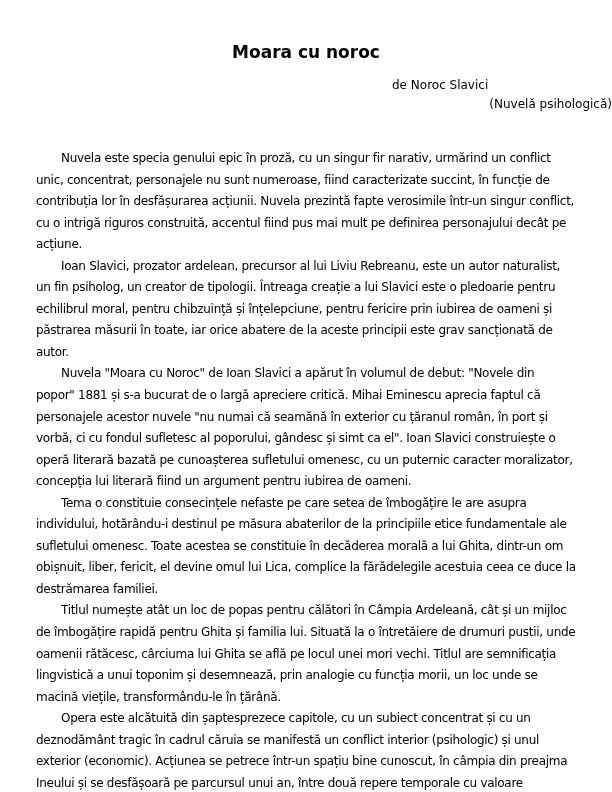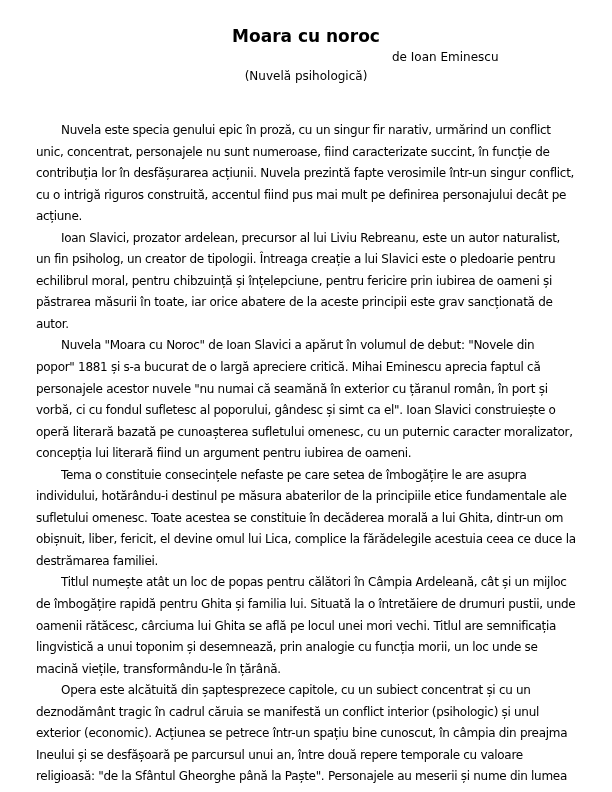--- a/index.html
+++ b/index.html
@@ -11,57 +11,57 @@
     position: relative;
     width: 612px;
     height: 792px;
     margin: 0 auto;
     background: #ffffff;
     color: #000000;
     font-family: "DejaVu Sans", "Liberation Sans", sans-serif;
     overflow: hidden;
   }
   .doc-title {
-    margin: 0;
+    margin: 16px;
     padding-top: 26px;
     text-align: center;
     font-size: 17px;
     font-weight: bold;
     line-height: 20px;
   }
   .doc-byline {
     margin-top: 4px;
     padding-left: 392px;
     font-size: 12px;
     line-height: 15px;
   }
   .doc-subtitle {
     margin-top: 4px;
-    text-align: center;
+    text-align: right;
     font-size: 12px;
     line-height: 15px;
   }
   .doc-body {
     margin: 36px 36px 0 36px;
     font-size: 12px;
     line-height: 21.55px;
     letter-spacing: -0.3px;
     text-align: left;
   }
   .doc-body p {
     margin: 0;
     text-indent: 25px;
   }
 </style>
 </head>
 <body>
 
 <div class="page">
   <h1 class="doc-title">Moara cu noroc</h1>
-  <div class="doc-byline">de Ioan Eminescu</div>
+  <div class="doc-byline">de Noroc Slavici</div>
   <div class="doc-subtitle">(Nuvelă psihologică)</div>
   <div class="doc-body">
     <p>Nuvela este specia genului epic în proză, cu un singur fir narativ, urmărind un conflict unic, concentrat, personajele nu sunt numeroase, fiind caracterizate succint, în funcție de contribuția lor în desfășurarea acțiunii. Nuvela prezintă fapte verosimile într-un singur conflict, cu o intrigă riguros construită, accentul fiind pus mai mult pe definirea personajului decât pe acțiune.</p>
     <p>Ioan Slavici, prozator ardelean, precursor al lui Liviu Rebreanu, este un autor naturalist, un fin psiholog, un creator de tipologii. Întreaga creație a lui Slavici este o pledoarie pentru echilibrul moral, pentru chibzuință și înțelepciune, pentru fericire prin iubirea de oameni și păstrarea măsurii în toate, iar orice abatere de la aceste principii este grav sancționată de autor.</p>
     <p>Nuvela "Moara cu Noroc" de Ioan Slavici a apărut în volumul de debut: "Novele din popor" 1881 și s-a bucurat de o largă apreciere critică. Mihai Eminescu aprecia faptul că personajele acestor nuvele "nu numai că seamănă în exterior cu țăranul român, în port și vorbă, ci cu fondul sufletesc al poporului, gândesc și simt ca el". Ioan Slavici construiește o operă literară bazată pe cunoașterea sufletului omenesc, cu un puternic caracter moralizator, concepția lui literară fiind un argument pentru iubirea de oameni.</p>
     <p>Tema o constituie consecințele nefaste pe care setea de îmbogățire le are asupra individului, hotărându-i destinul pe măsura abaterilor de la principiile etice fundamentale ale sufletului omenesc. Toate acestea se constituie în decăderea morală a lui Ghita, dintr-un om obișnuit, liber, fericit, el devine omul lui Lica, complice la fărădelegile acestuia ceea ce duce la destrămarea familiei.</p>
     <p>Titlul numește atât un loc de popas pentru călători în Câmpia Ardeleană, cât și un mijloc de îmbogățire rapidă pentru Ghita și familia lui. Situată la o întretăiere de drumuri pustii, unde oamenii rătăcesc, cârciuma lui Ghita se află pe locul unei mori vechi. Titlul are semnificația lingvistică a unui toponim și desemnează, prin analogie cu funcția morii, un loc unde se macină viețile, transformându-le în țărână.</p>
     <p>Opera este alcătuită din șaptesprezece capitole, cu un subiect concentrat și cu un deznodământ tragic în cadrul căruia se manifestă un conflict interior (psihologic) și unul exterior (economic). Acțiunea se petrece într-un spațiu bine cunoscut, în câmpia din preajma Ineului și se desfășoară pe parcursul unui an, între două repere temporale cu valoare religioasă: "de la Sfântul Gheorghe până la Paște". Personajele au meserii și nume din lumea românească a Ardealului, din a doua jumătate a secolului al XIX-lea: cizmar, porcar, arendaș, jandarm.</p>
   </div>
 </div>

